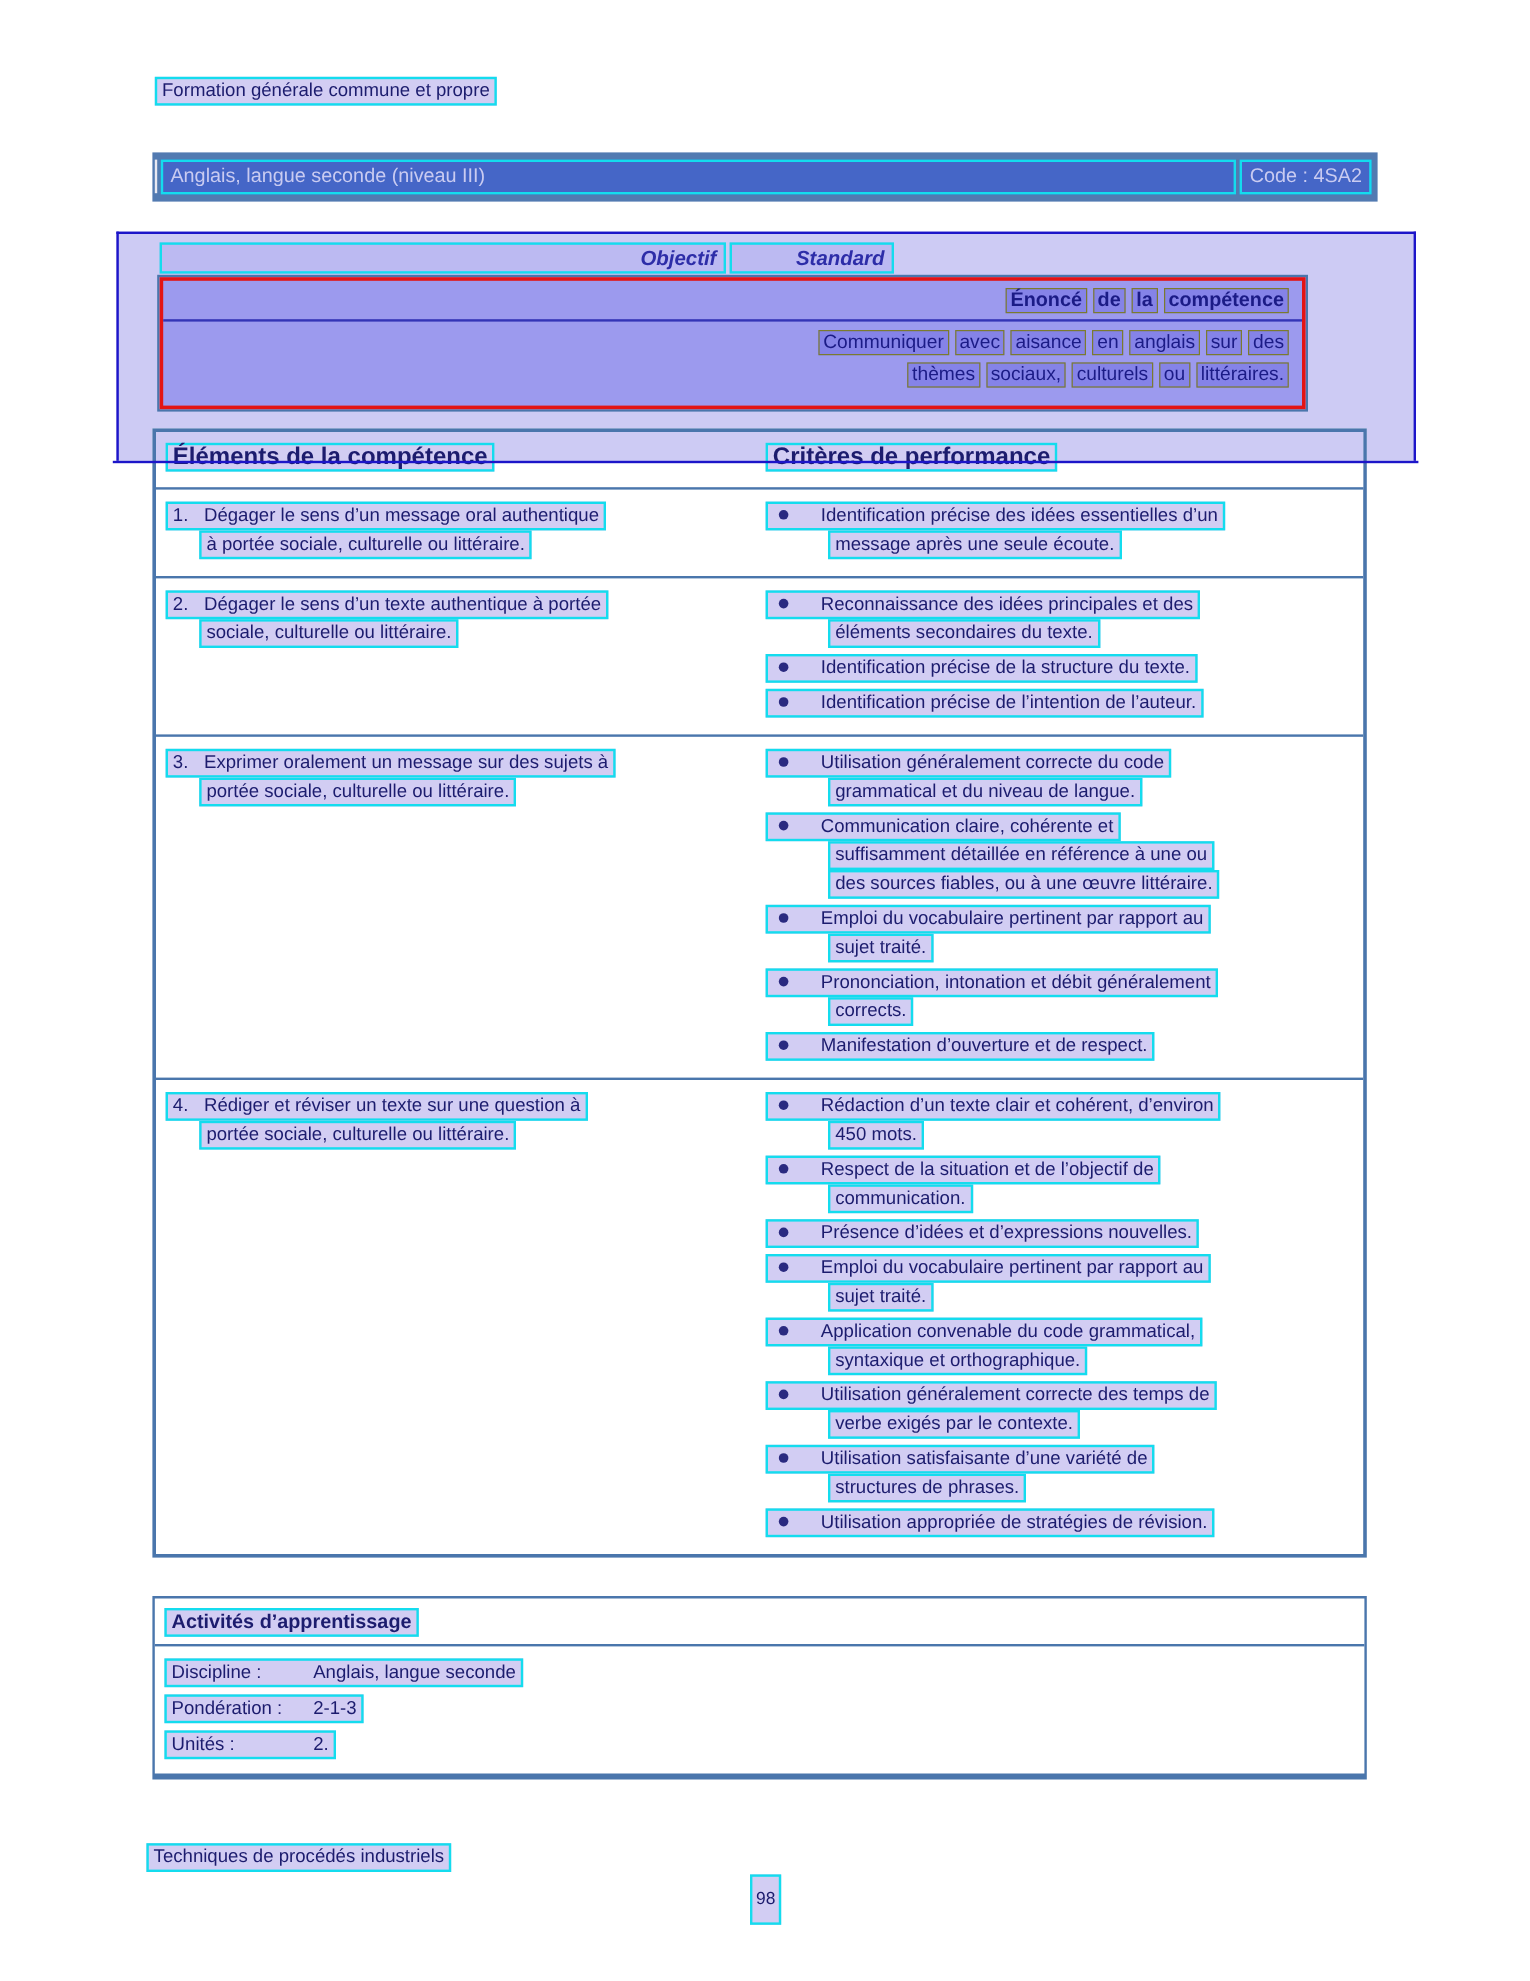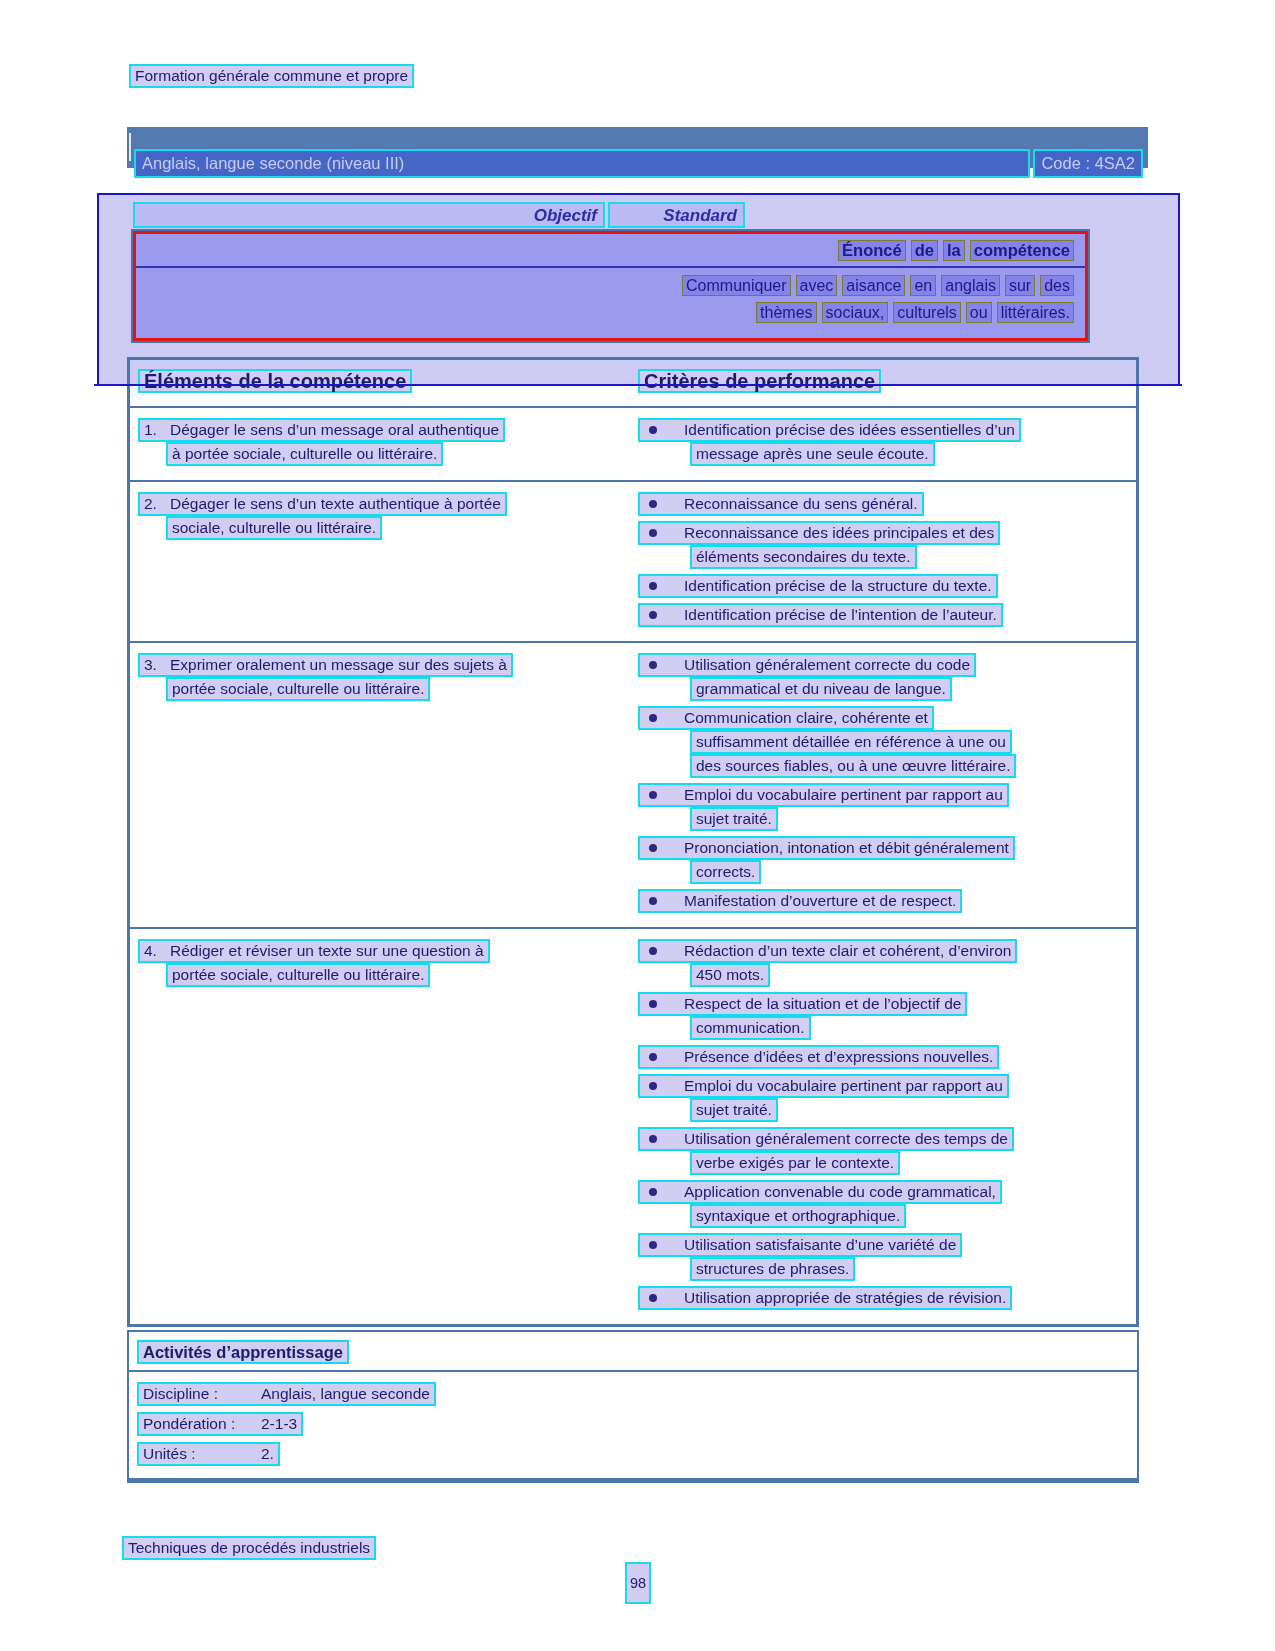--- a/index.html
+++ b/index.html
@@ -15,21 +15,21 @@
   
   .hl{display:inline-block;background:var(--highlight-fill);border:2px solid var(--accent-cyan);
       padding:1px 4px;font-size:15.5px;line-height:18px;color:var(--text-navy);}
   .line{height:24px;white-space:nowrap;}
 
   
   #top-note{position:absolute;left:129px;top:64px;}
 
   
   #title-bar{position:absolute;left:127px;top:127px;width:1021px;height:41px;
-             background:var(--bar-fill);box-sizing:border-box;padding:22px 5px 6px 7px;
+             background:var(--bar-fill);box-sizing:border-box;padding:6px 5px 6px 7px;
              display:flex;gap:3px;}
   #title-bar::before{content:"";position:absolute;left:2px;top:6px;width:2px;height:28px;background:#e9e9f2;}
   .bar-box{border:2px solid var(--accent-cyan);background:var(--bar-inner);color:var(--bar-text);
            font-size:16.5px;line-height:25px;padding:0 6px;box-sizing:border-box;height:29px;white-space:nowrap;}
   #course-title{flex:1;}
 
   
   #objectif-panel{position:absolute;left:97px;top:193px;width:1083px;height:191px;
                   background:var(--panel-fill);border:2px solid var(--royal-border);border-bottom:none;
                   box-sizing:border-box;z-index:1;text-align:right;}
@@ -135,23 +135,20 @@
             </div>
           </div>
         </div>
         <div class="tbl-row">
           <div class="el-cell">
             <div class="line"><span class="hl"><span class="el-num">2.</span>Dégager le sens d’un texte authentique à portée</span></div>
             <div class="line cont-el"><span class="hl">sociale, culturelle ou littéraire.</span></div>
           </div>
           <div class="cr-cell">
             <div class="criterion">
-              <div class="line"><span class="hl"><span class="bullet"></span>Reconnaissance du sens général.</span></div>
-            </div>
-            <div class="criterion">
               <div class="line"><span class="hl"><span class="bullet"></span>Reconnaissance des idées principales et des</span></div>
               <div class="line cont-cr"><span class="hl">éléments secondaires du texte.</span></div>
             </div>
             <div class="criterion">
               <div class="line"><span class="hl"><span class="bullet"></span>Identification précise de la structure du texte.</span></div>
             </div>
             <div class="criterion">
               <div class="line"><span class="hl"><span class="bullet"></span>Identification précise de l’intention de l’auteur.</span></div>
             </div>
           </div>
@@ -199,26 +196,26 @@
               <div class="line cont-cr"><span class="hl">communication.</span></div>
             </div>
             <div class="criterion">
               <div class="line"><span class="hl"><span class="bullet"></span>Présence d’idées et d’expressions nouvelles.</span></div>
             </div>
             <div class="criterion">
               <div class="line"><span class="hl"><span class="bullet"></span>Emploi du vocabulaire pertinent par rapport au</span></div>
               <div class="line cont-cr"><span class="hl">sujet traité.</span></div>
             </div>
             <div class="criterion">
+              <div class="line"><span class="hl"><span class="bullet"></span>Application convenable du code grammatical,</span></div>
+              <div class="line cont-cr"><span class="hl">syntaxique et orthographique.</span></div>
+            </div>
+            <div class="criterion">
               <div class="line"><span class="hl"><span class="bullet"></span>Utilisation généralement correcte des temps de</span></div>
               <div class="line cont-cr"><span class="hl">verbe exigés par le contexte.</span></div>
-            </div>
-            <div class="criterion">
-              <div class="line"><span class="hl"><span class="bullet"></span>Application convenable du code grammatical,</span></div>
-              <div class="line cont-cr"><span class="hl">syntaxique et orthographique.</span></div>
             </div>
             <div class="criterion">
               <div class="line"><span class="hl"><span class="bullet"></span>Utilisation satisfaisante d’une variété de</span></div>
               <div class="line cont-cr"><span class="hl">structures de phrases.</span></div>
             </div>
             <div class="criterion">
               <div class="line"><span class="hl"><span class="bullet"></span>Utilisation appropriée de stratégies de révision.</span></div>
             </div>
           </div>
         </div>

